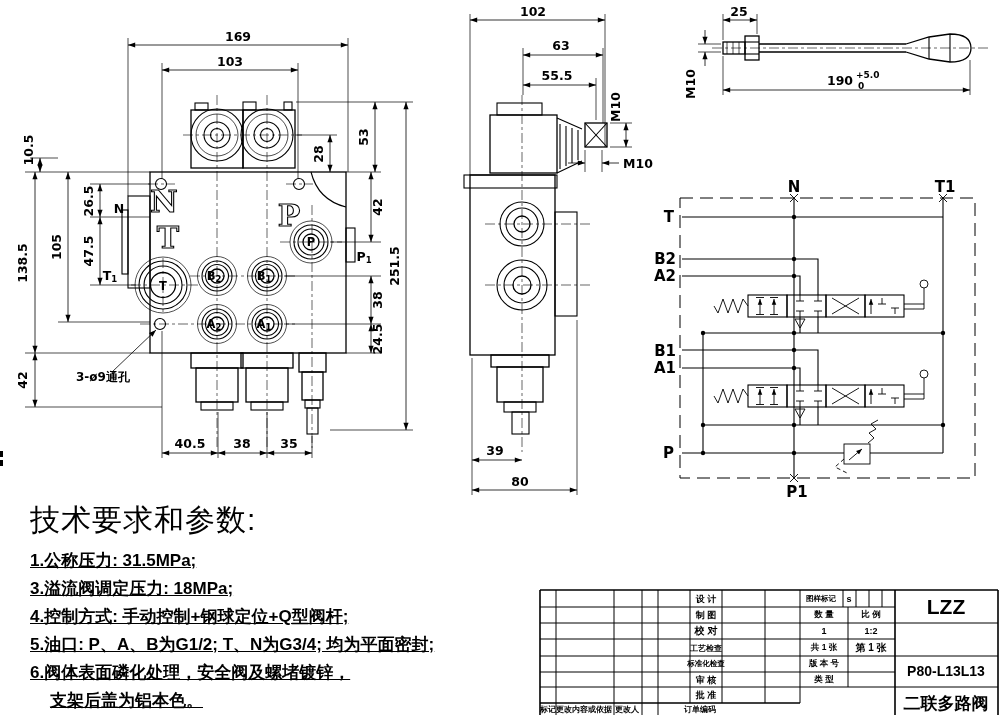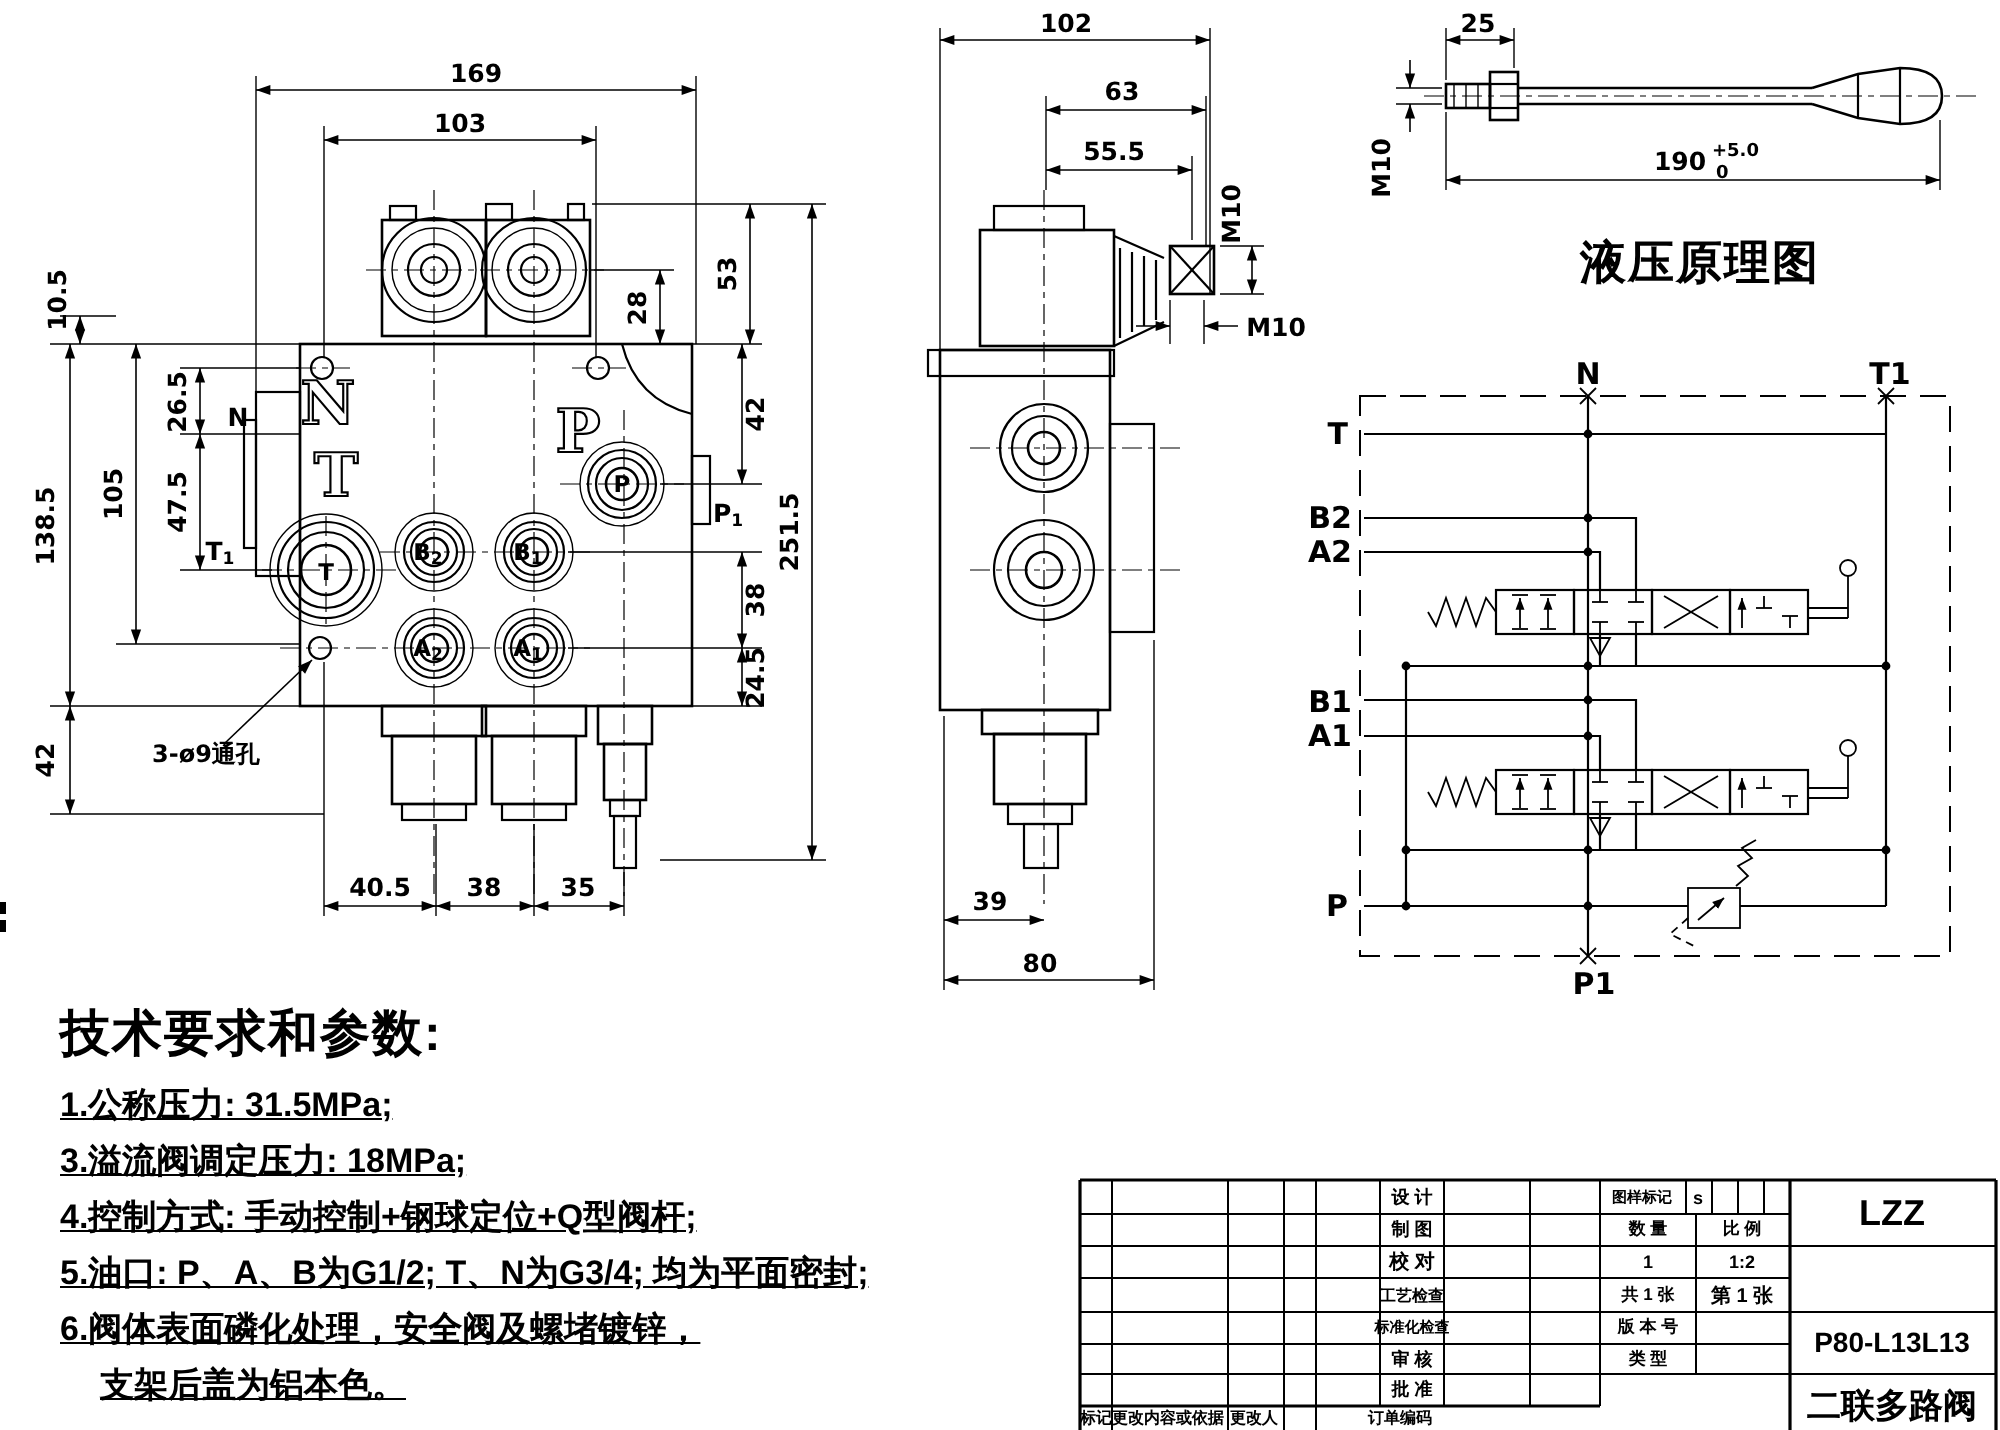--- a/index.html
+++ b/index.html
@@ -23,21 +23,21 @@
   .schd{fill:none;stroke:#000;stroke-width:1;stroke-dasharray:13 7;}
   .st {font-size:15px;text-anchor:middle;}
   .ste{font-size:15px;text-anchor:end;}
   .dot{fill:#000;stroke:none;}
   .gl {fill:none;stroke:#000;stroke-width:1;}
   .glb{fill:none;stroke:#000;stroke-width:1.6;}
   .ov {position:absolute;color:#000;font-weight:bold;white-space:nowrap;}
   .tbt{position:absolute;transform:translate(-50%,-50%);color:#000;font-weight:bold;
        white-space:nowrap;text-align:center;}
   #techreq{position:absolute;left:30px;top:500px;color:#000;}
-  #techreq .trtitle{font-size:25px;font-weight:bold;letter-spacing:1px;margin:0 0 6px 0;}
+  #techreq .trtitle{font-size:30px;font-weight:normal;letter-spacing:1px;margin:0 0 6px 0;}
   #techreq .tritem{font-size:17px;font-weight:bold;line-height:28px;white-space:nowrap;text-decoration:underline;}
   #techreq .tritem:last-child{padding-left:20px;}
   #schtitle{left:790px;top:116px;font-size:23px;letter-spacing:1px;}
 </style>
 </head>
 <body>
 
 <div id="canvas">
 
 <svg width="1000" height="715" viewBox="0 0 1000 715" xmlns="http://www.w3.org/2000/svg">
@@ -429,21 +429,20 @@
     <line class="glb" x1="895" y1="590" x2="895" y2="715"></line>
     <line class="glb" x1="998" y1="590" x2="998" y2="715"></line>
   </g>
 
   <g>
     <rect x="0" y="451" width="3" height="6" fill="#000"></rect>
     <rect x="0" y="460" width="3" height="6" fill="#000"></rect>
   </g>
 </svg>
 
-<div class="ov" id="schtitle">液压原理图</div>
 
 <div id="techreq">
   <div class="trtitle">技术要求和参数:</div>
   <div class="tritem">1.公称压力: 31.5MPa;</div>
   <div class="tritem">3.溢流阀调定压力: 18MPa;</div>
   <div class="tritem">4.控制方式: 手动控制+钢球定位+Q型阀杆;</div>
   <div class="tritem">5.油口: P、A、B为G1/2; T、N为G3/4; 均为平面密封;</div>
   <div class="tritem">6.阀体表面磷化处理，安全阀及螺堵镀锌，</div>
   <div class="tritem">支架后盖为铝本色。</div>
 </div>
@@ -459,21 +458,21 @@
   <div class="tbt" style="left:821px;top:598.5px;font-size:7.5px">图样标记</div>
   <div class="tbt" style="left:849px;top:599px;font-size:9px">s</div>
   <div class="tbt" style="left:824px;top:615px;font-size:8.5px">数 量</div>
   <div class="tbt" style="left:871px;top:615px;font-size:8.5px">比 例</div>
   <div class="tbt" style="left:824px;top:631px;font-size:9px">1</div>
   <div class="tbt" style="left:871px;top:631px;font-size:9px">1:2</div>
   <div class="tbt" style="left:824px;top:647.5px;font-size:8.5px">共 1 张</div>
   <div class="tbt" style="left:871px;top:647.5px;font-size:10px">第 1 张</div>
   <div class="tbt" style="left:824px;top:664px;font-size:8.5px">版 本 号</div>
   <div class="tbt" style="left:824px;top:679.5px;font-size:8.5px">类 型</div>
-  <div class="tbt" style="left:946px;top:607px;font-size:18px">LZZ</div>
+  <div class="tbt" style="left:946px;top:607px;font-size:21px">LZZ</div>
   <div class="tbt" style="left:946px;top:671px;font-size:14px">P80-L13L13</div>
   <div class="tbt" style="left:946px;top:703px;font-size:17px">二联多路阀</div>
   <div class="tbt" style="left:548px;top:709px;font-size:8px">标记</div>
   <div class="tbt" style="left:584px;top:709px;font-size:8px">更改内容或依据</div>
   <div class="tbt" style="left:627px;top:709px;font-size:8px">更改人</div>
   <div class="tbt" style="left:650px;top:724px;font-size:8px">日期</div>
   <div class="tbt" style="left:700px;top:709px;font-size:8px">订单编码</div>
 </div>
 
 </div>

